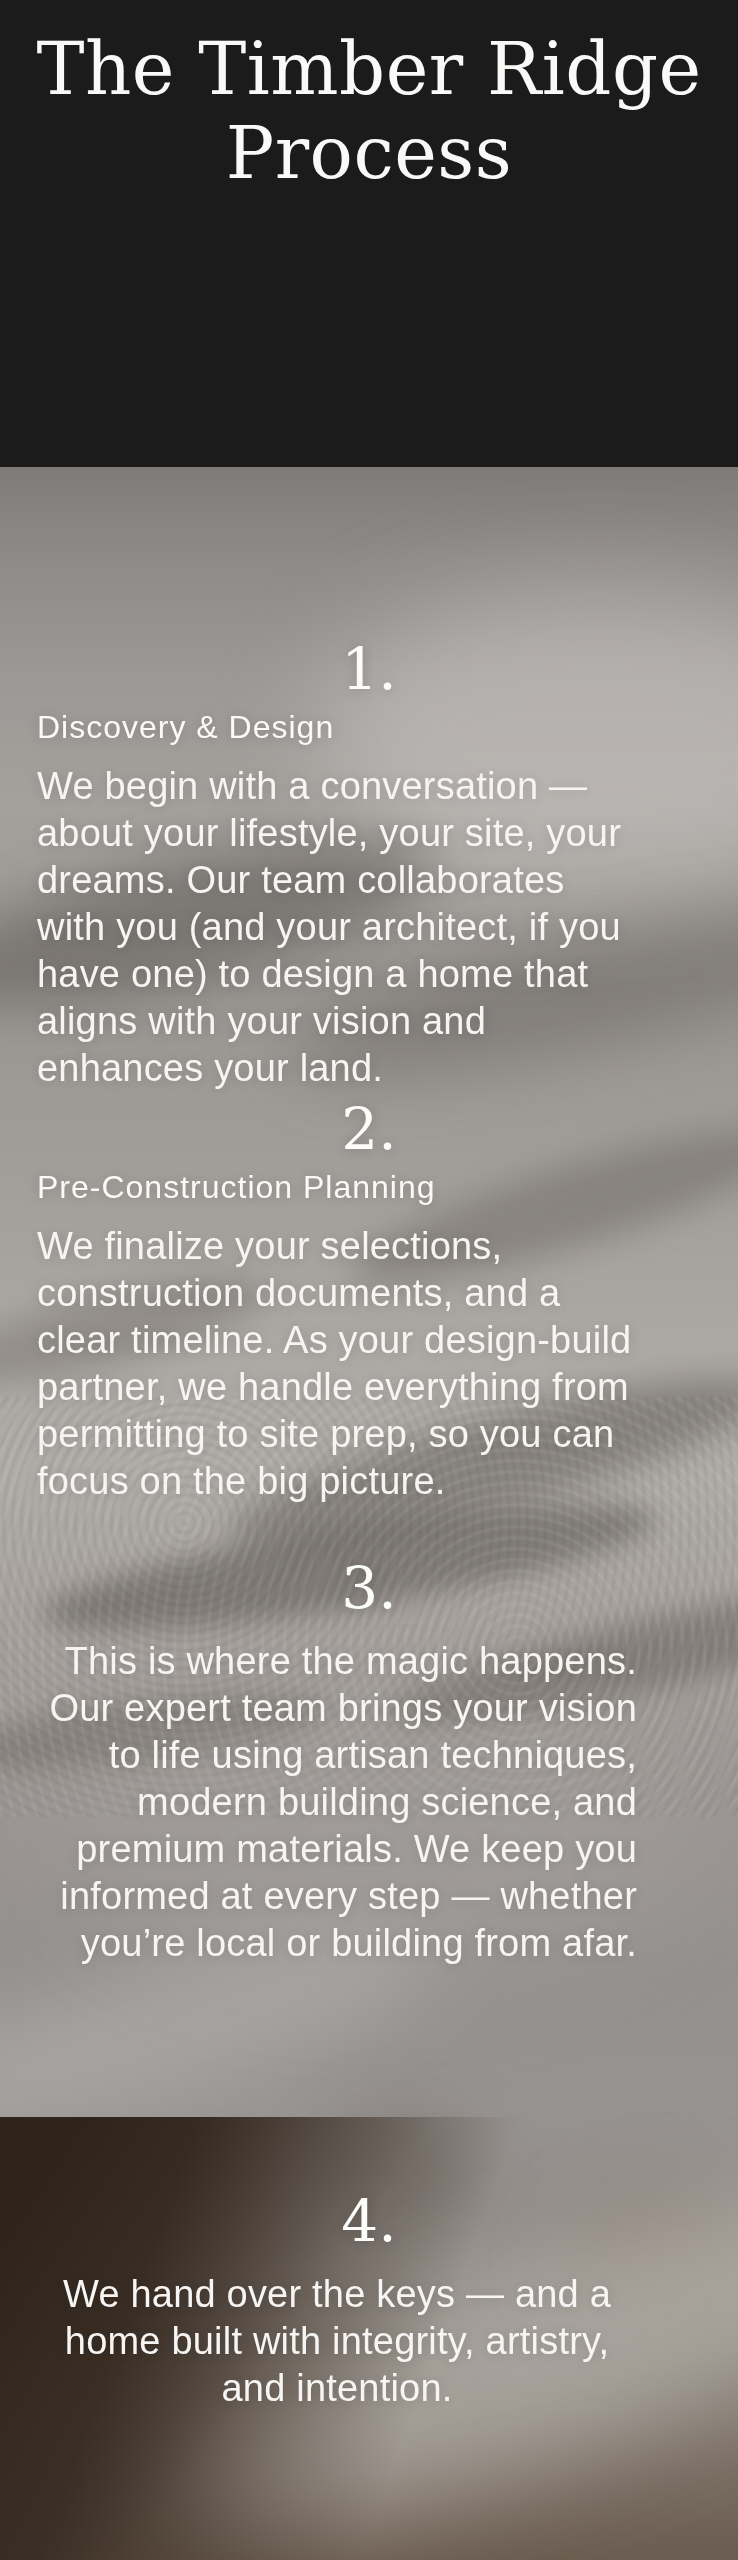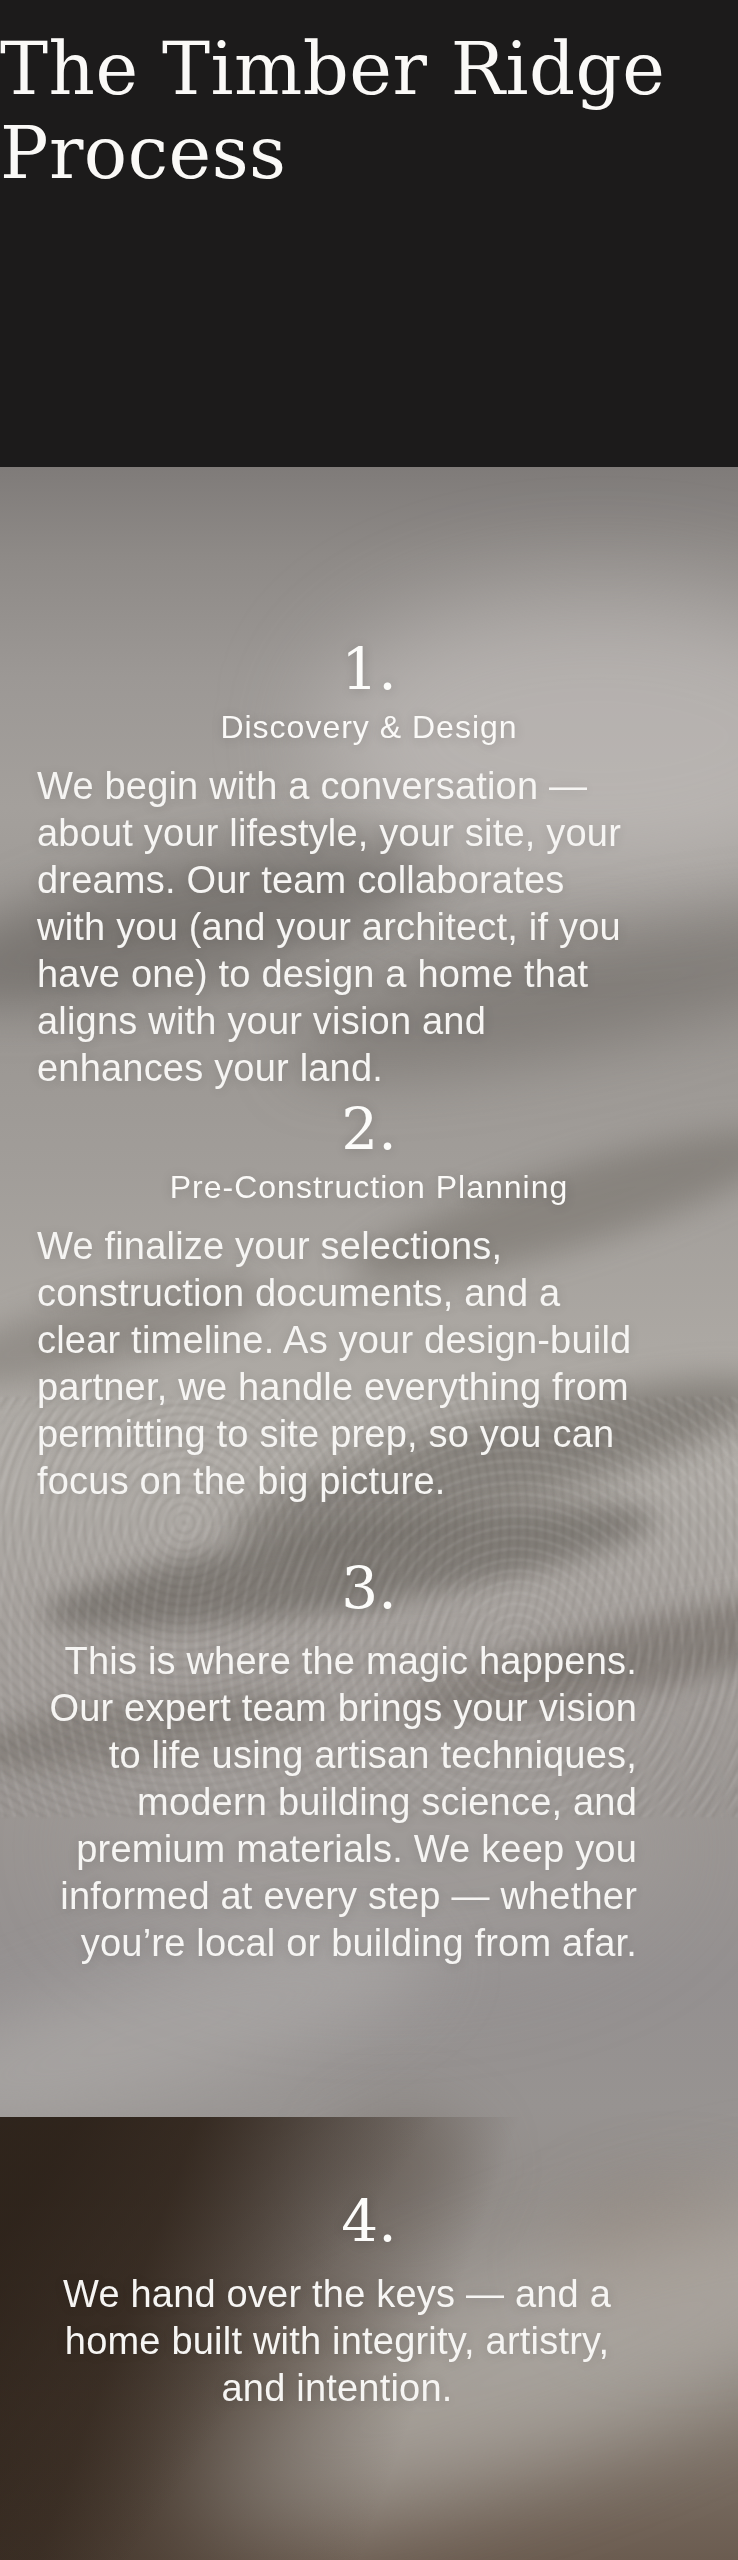--- a/index.html
+++ b/index.html
@@ -11,21 +11,21 @@
     font-family:"Liberation Sans",sans-serif;
   }
 
   
   .header{
     position:absolute;top:0;left:0;width:738px;height:467px;
     background:#1c1b1b;
   }
   .page-title{
     padding-top:27px;
-    text-align:left;
+    text-align:center;
     font-family:"DejaVu Serif","Liberation Serif",serif;
     font-weight:500;
     font-size:72px;
     line-height:84px;
     color:#faf9f7;
     letter-spacing:.5px;
   }
   .page-title span{display:block;}
 
   
@@ -80,21 +80,21 @@
   .step-4{top:1722px;}
   .step-number{
     font-family:"DejaVu Serif","Liberation Serif",serif;
     font-size:58px;line-height:64px;font-weight:500;
     text-align:center;color:#fcfcfa;
     text-shadow:0 1px 12px rgba(0,0,0,.18);
   }
   .step-heading{
     margin-top:8px;
     font-size:32px;line-height:36px;font-weight:500;
-    letter-spacing:1px;text-align:center;color:#fbfaf8;
+    letter-spacing:1px;color:#fbfaf8;
     text-shadow:0 1px 12px rgba(0,0,0,.18);
   }
   .step-body{
     margin-top:18px;
     max-width:600px;
     font-size:38px;line-height:47px;font-weight:400;
     letter-spacing:.2px;text-align:left;color:#f6f5f3;
     text-shadow:0 1px 12px rgba(0,0,0,.14);
   }
   .step-body b{font-weight:400;}

